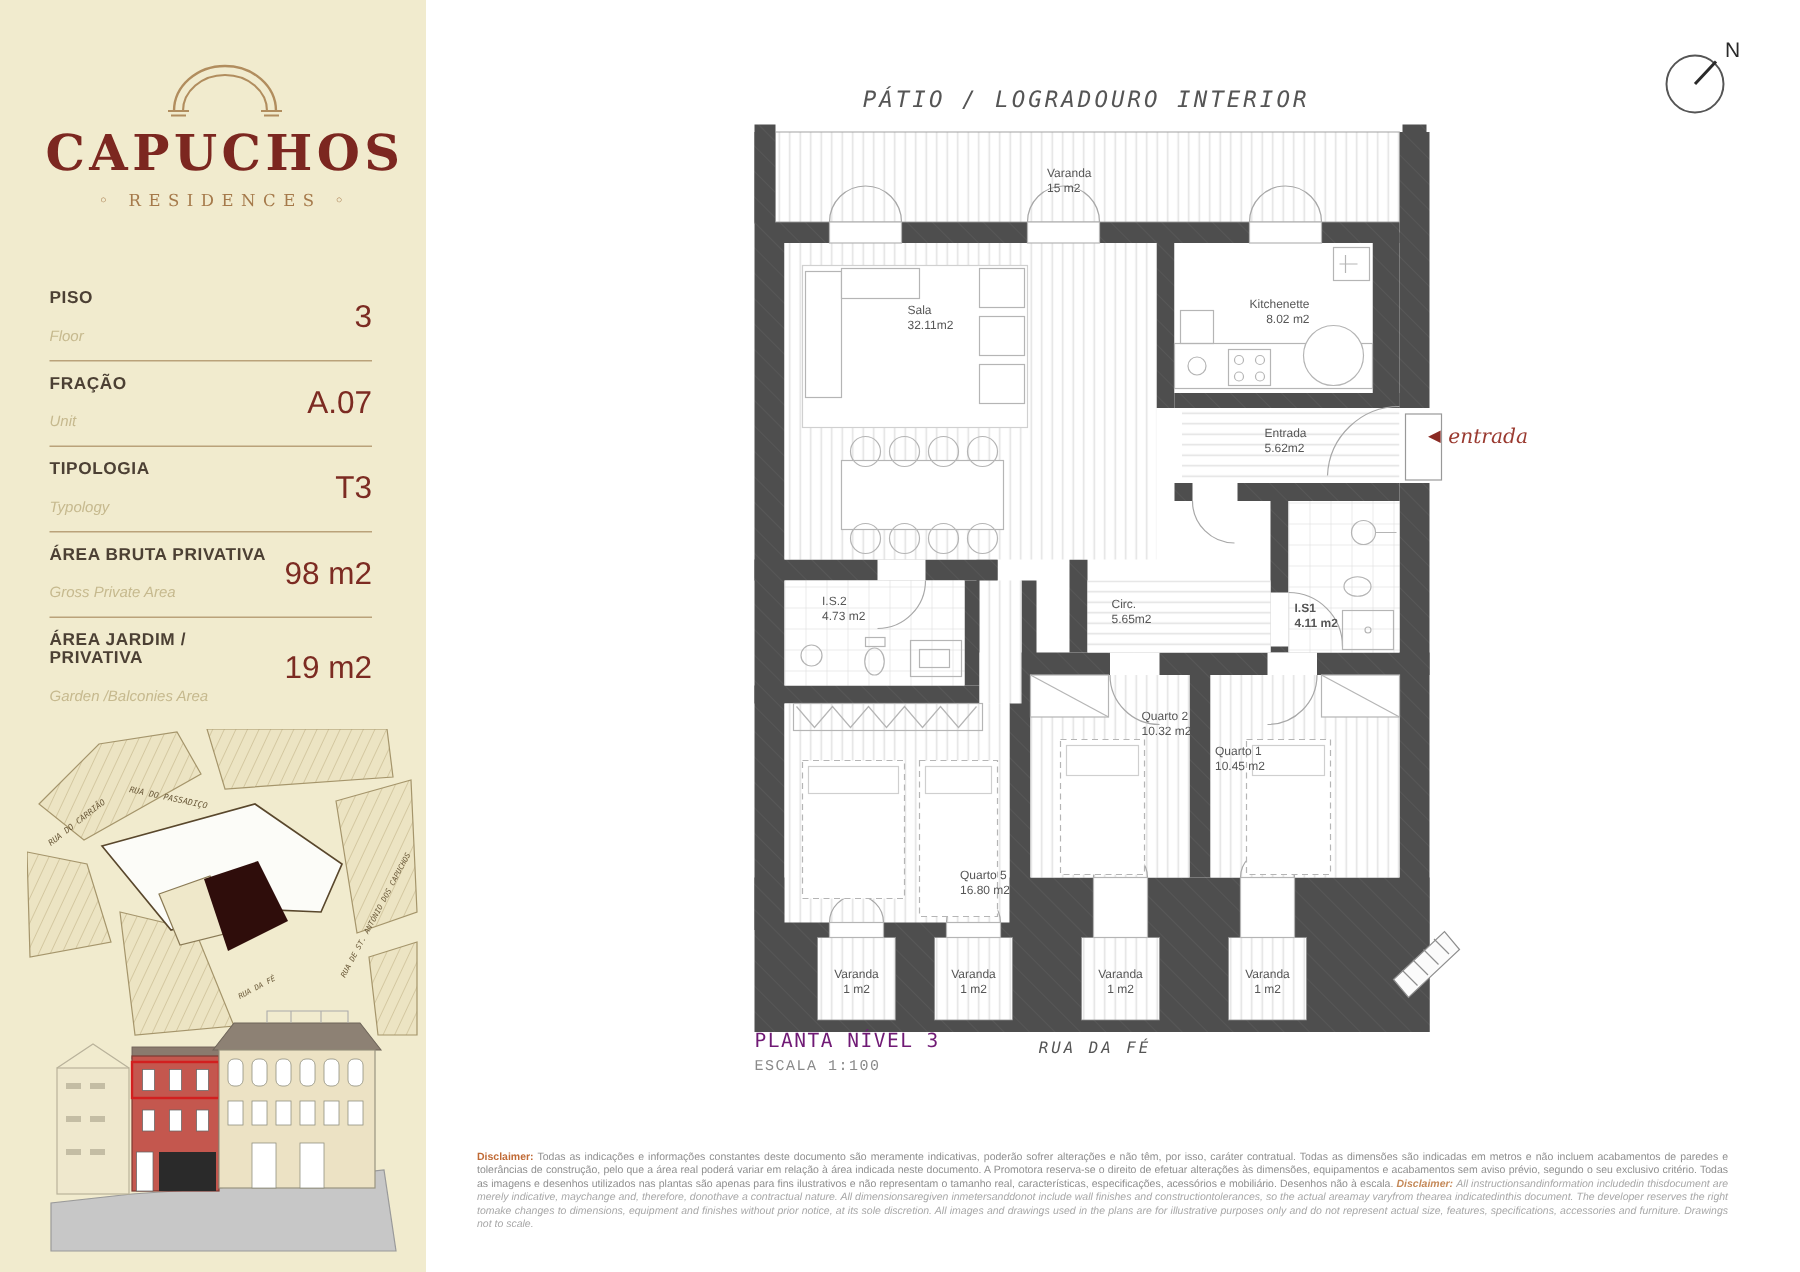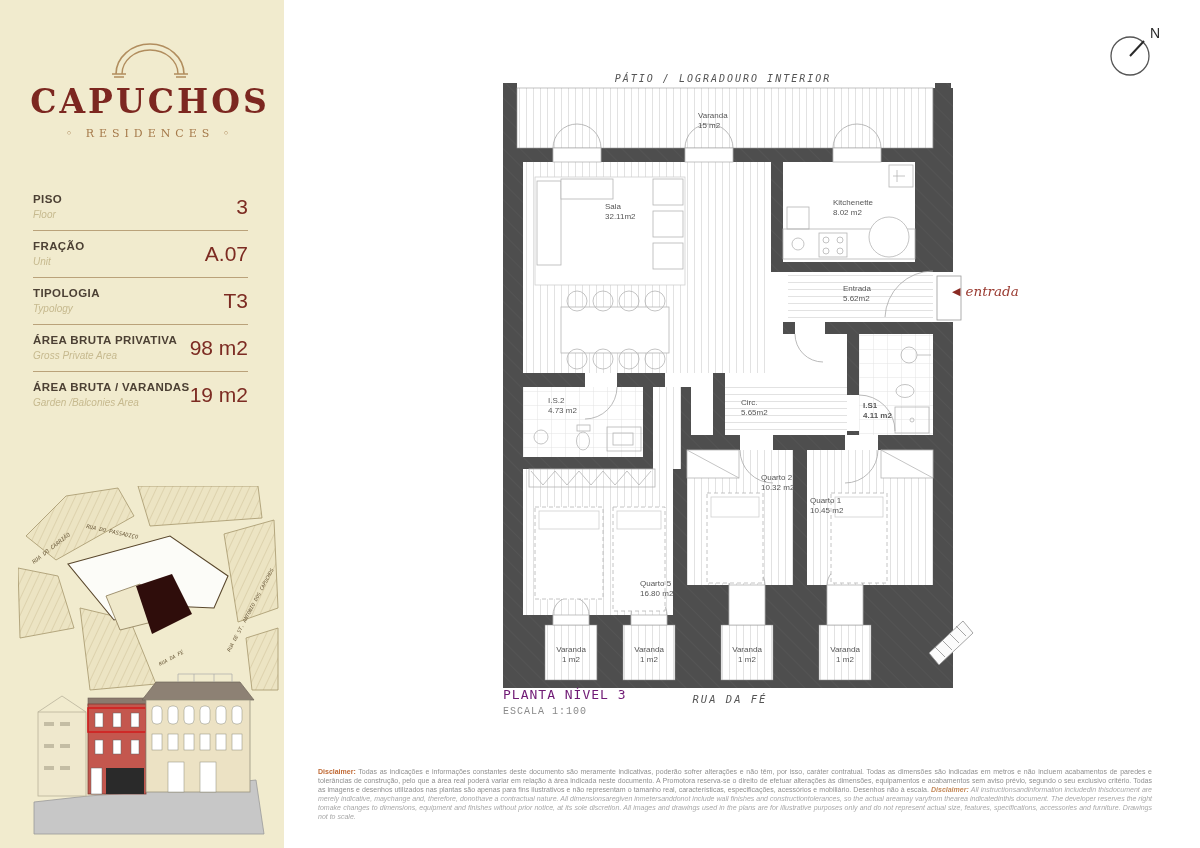--- a/index.html
+++ b/index.html
@@ -12,33 +12,33 @@
   .logo .arch{display:block;margin:0 auto 4px auto;}
   .logo .brand{font-family:"DejaVu Serif", serif;font-weight:bold;font-size:33px;
                letter-spacing:3px;color:#7c2720;}
   .logo .sub{font-family:"DejaVu Serif", serif;font-size:11px;letter-spacing:5px;
              color:#a5794a;margin-top:6px;}
   .fields{position:absolute;left:33px;top:184px;width:215px;}
   .field{display:flex;justify-content:space-between;align-items:center;
          padding:9px 0 10px 0;border-bottom:1px solid rgba(150,113,66,.6);}
   .field:last-child{border-bottom:none;}
   .f-label{font-size:11.5px;font-weight:bold;letter-spacing:.4px;color:#4c4034;}
-  .f-sub{font-size:10px;font-style:italic;color:#c6b98e;margin-top:4px;}
+  .f-sub{font-size:10px;font-style:italic;color:#c6b98e;margin-top:14px;}
   .f-value{font-size:21px;color:#7c2b22;white-space:nowrap;}
 
   .mapbox{position:absolute;left:18px;top:486px;width:264px;height:208px;}
   .elevbox{position:absolute;left:28px;top:672px;width:244px;height:165px;}
 
   
   #plan{position:absolute;left:495px;top:55px;width:480px;height:680px;}
   .plan-label{position:absolute;font-size:8px;line-height:1.3;color:#565656;}
   .plan-label span{display:block;}
-  .patio-label{position:absolute;left:78px;top:18px;width:300px;text-align:center;
+  .patio-label{position:absolute;left:78px;top:2px;width:300px;text-align:right;
                font-family:"DejaVu Sans Mono", monospace;font-style:italic;
-               font-size:10px;letter-spacing:2px;color:#555;}
+               font-size:15px;letter-spacing:2px;color:#555;}
   .plan-title{position:absolute;left:8px;top:632px;font-family:"DejaVu Sans Mono", monospace;
               font-size:13px;letter-spacing:1px;color:#701a75;}
   .plan-scale{position:absolute;left:8px;top:651px;font-family:Liberation Mono, monospace;
               font-size:10px;letter-spacing:1px;color:#8a8a8a;}
   .street-bottom{position:absolute;left:160px;top:638px;width:150px;text-align:center;
                  font-family:"DejaVu Sans Mono", monospace;font-style:italic;
                  font-size:10.5px;letter-spacing:2px;color:#555;}
   .entrance-marker{position:absolute;left:457px;top:228px;display:flex;align-items:center;gap:5px;}
   .entrance-marker .arr{color:#8a2a23;font-size:11px;line-height:1;}
   .entrance-marker .txt{font-family:"DejaVu Serif", serif;font-style:italic;
@@ -92,21 +92,21 @@
     </div>
     <div class="field">
       <div>
           <div class="f-label">ÁREA BRUTA PRIVATIVA</div>
            <div class="f-sub">Gross Private Area</div>
         </div>
       <div class="f-value">98 m2</div>
     </div>
     <div class="field">
       <div>
-          <div class="f-label">ÁREA BRUTA / VARANDAS</div>
+          <div class="f-label">ÁREA JARDIM / PRIVATIVA</div>
            <div class="f-sub">Garden /Balconies Area</div>
         </div>
       <div class="f-value">19 m2</div>
     </div>
   </div>
 
   <div class="mapbox">
     <svg width="264" height="208" viewBox="0 0 264 208">
       <defs>
         <pattern id="par" width="7" height="7" patternUnits="userSpaceOnUse" patternTransform="rotate(25)">
@@ -349,21 +349,21 @@
   <div class="patio-label">PÁTIO / LOGRADOURO INTERIOR</div>
 
   <div class="plan-label" style="left:203px;top:56px;">
     <span>Varanda</span>
       <span>15 m2</span>
   </div>
   <div class="plan-label" style="left:110px;top:147px;">
     <span>Sala</span>
       <span>32.11m2</span>
   </div>
-  <div class="plan-label" style="left:338px;top:143px;">
+  <div class="plan-label" style="left:338px;top:143px;text-align:right;">
     <span>Kitchenette</span>
       <span>8.02 m2</span>
   </div>
   <div class="plan-label" style="left:348px;top:229px;">
     <span>Entrada</span>
       <span>5.62m2</span>
   </div>
   <div class="plan-label" style="left:53px;top:341px;">
     <span>I.S.2</span>
       <span>4.73 m2</span>

